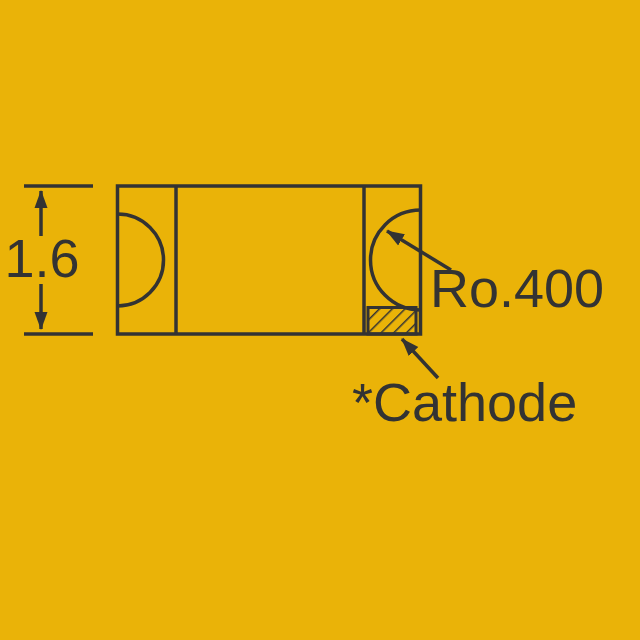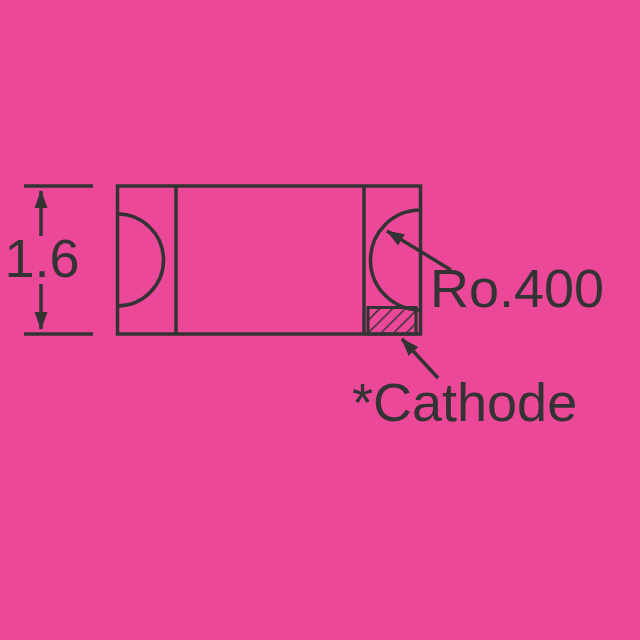--- a/index.html
+++ b/index.html
@@ -7,21 +7,21 @@
     padding: 0;
     background: #ffffff;
     width: 640px;
     height: 640px;
     overflow: hidden;
   }
   .canvas {
     position: relative;
     width: 640px;
     height: 640px;
-    background: #ec4899;
+    background: #eab308;
   }
   svg {
     display: block;
   }
   .line {
     stroke: #333333;
     stroke-width: 3.5;
     fill: none;
     stroke-linecap: butt;
   }

